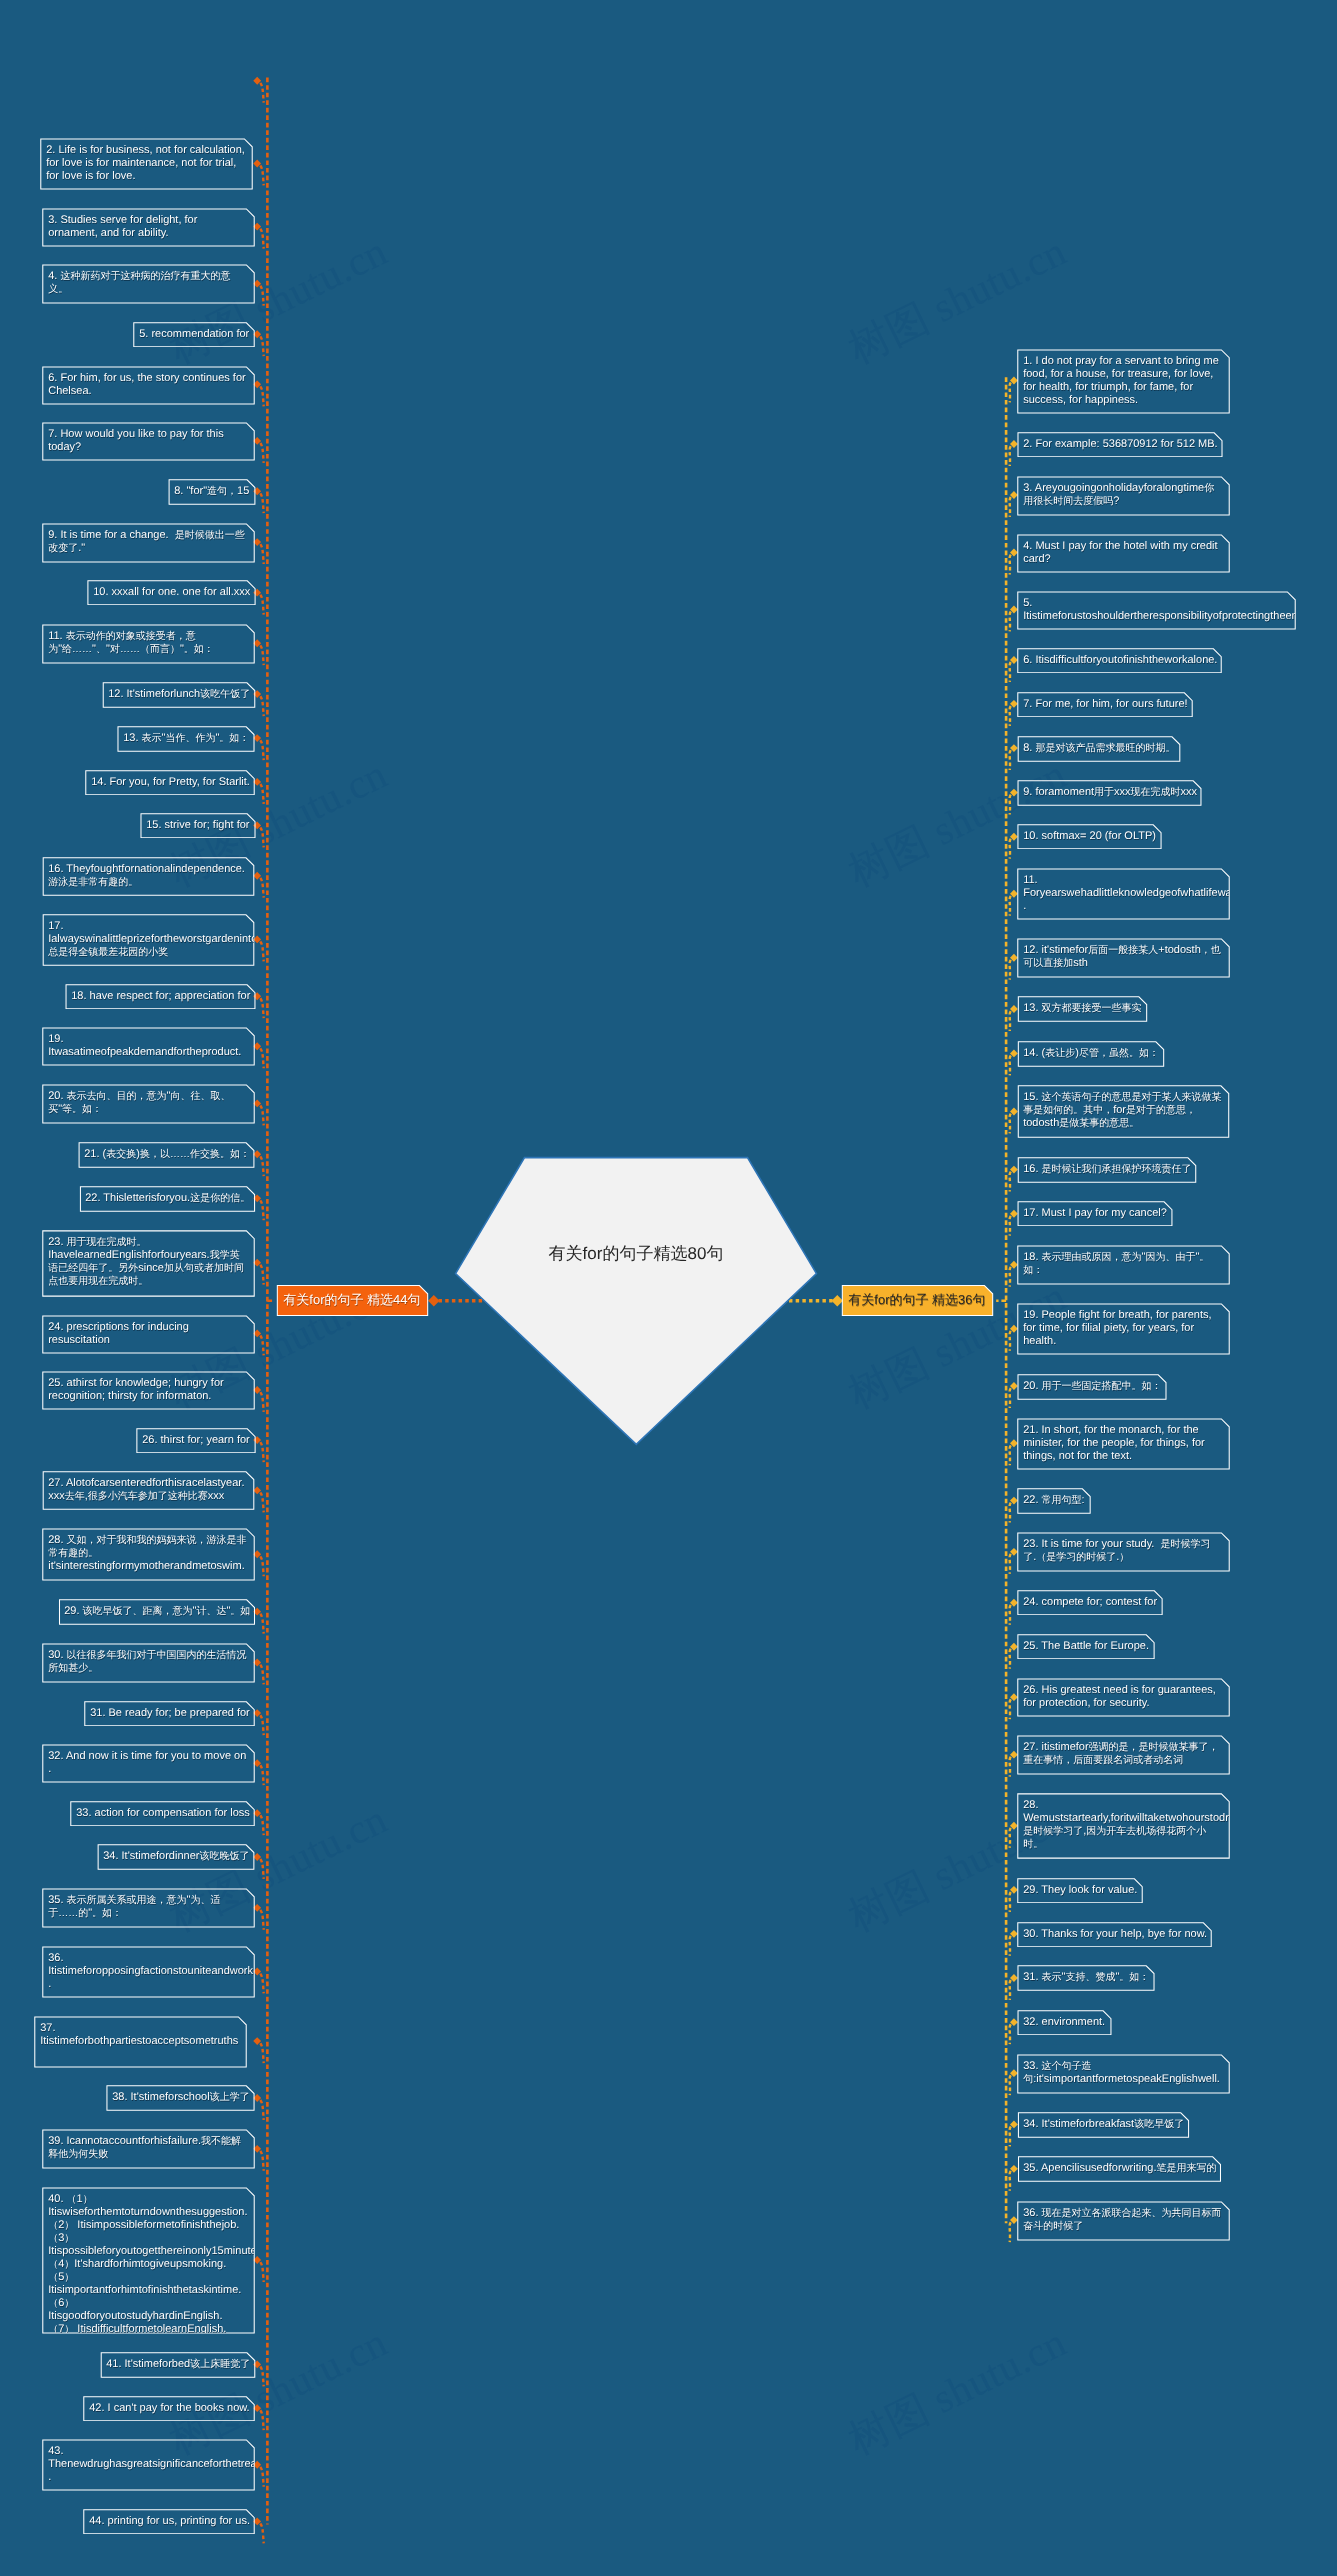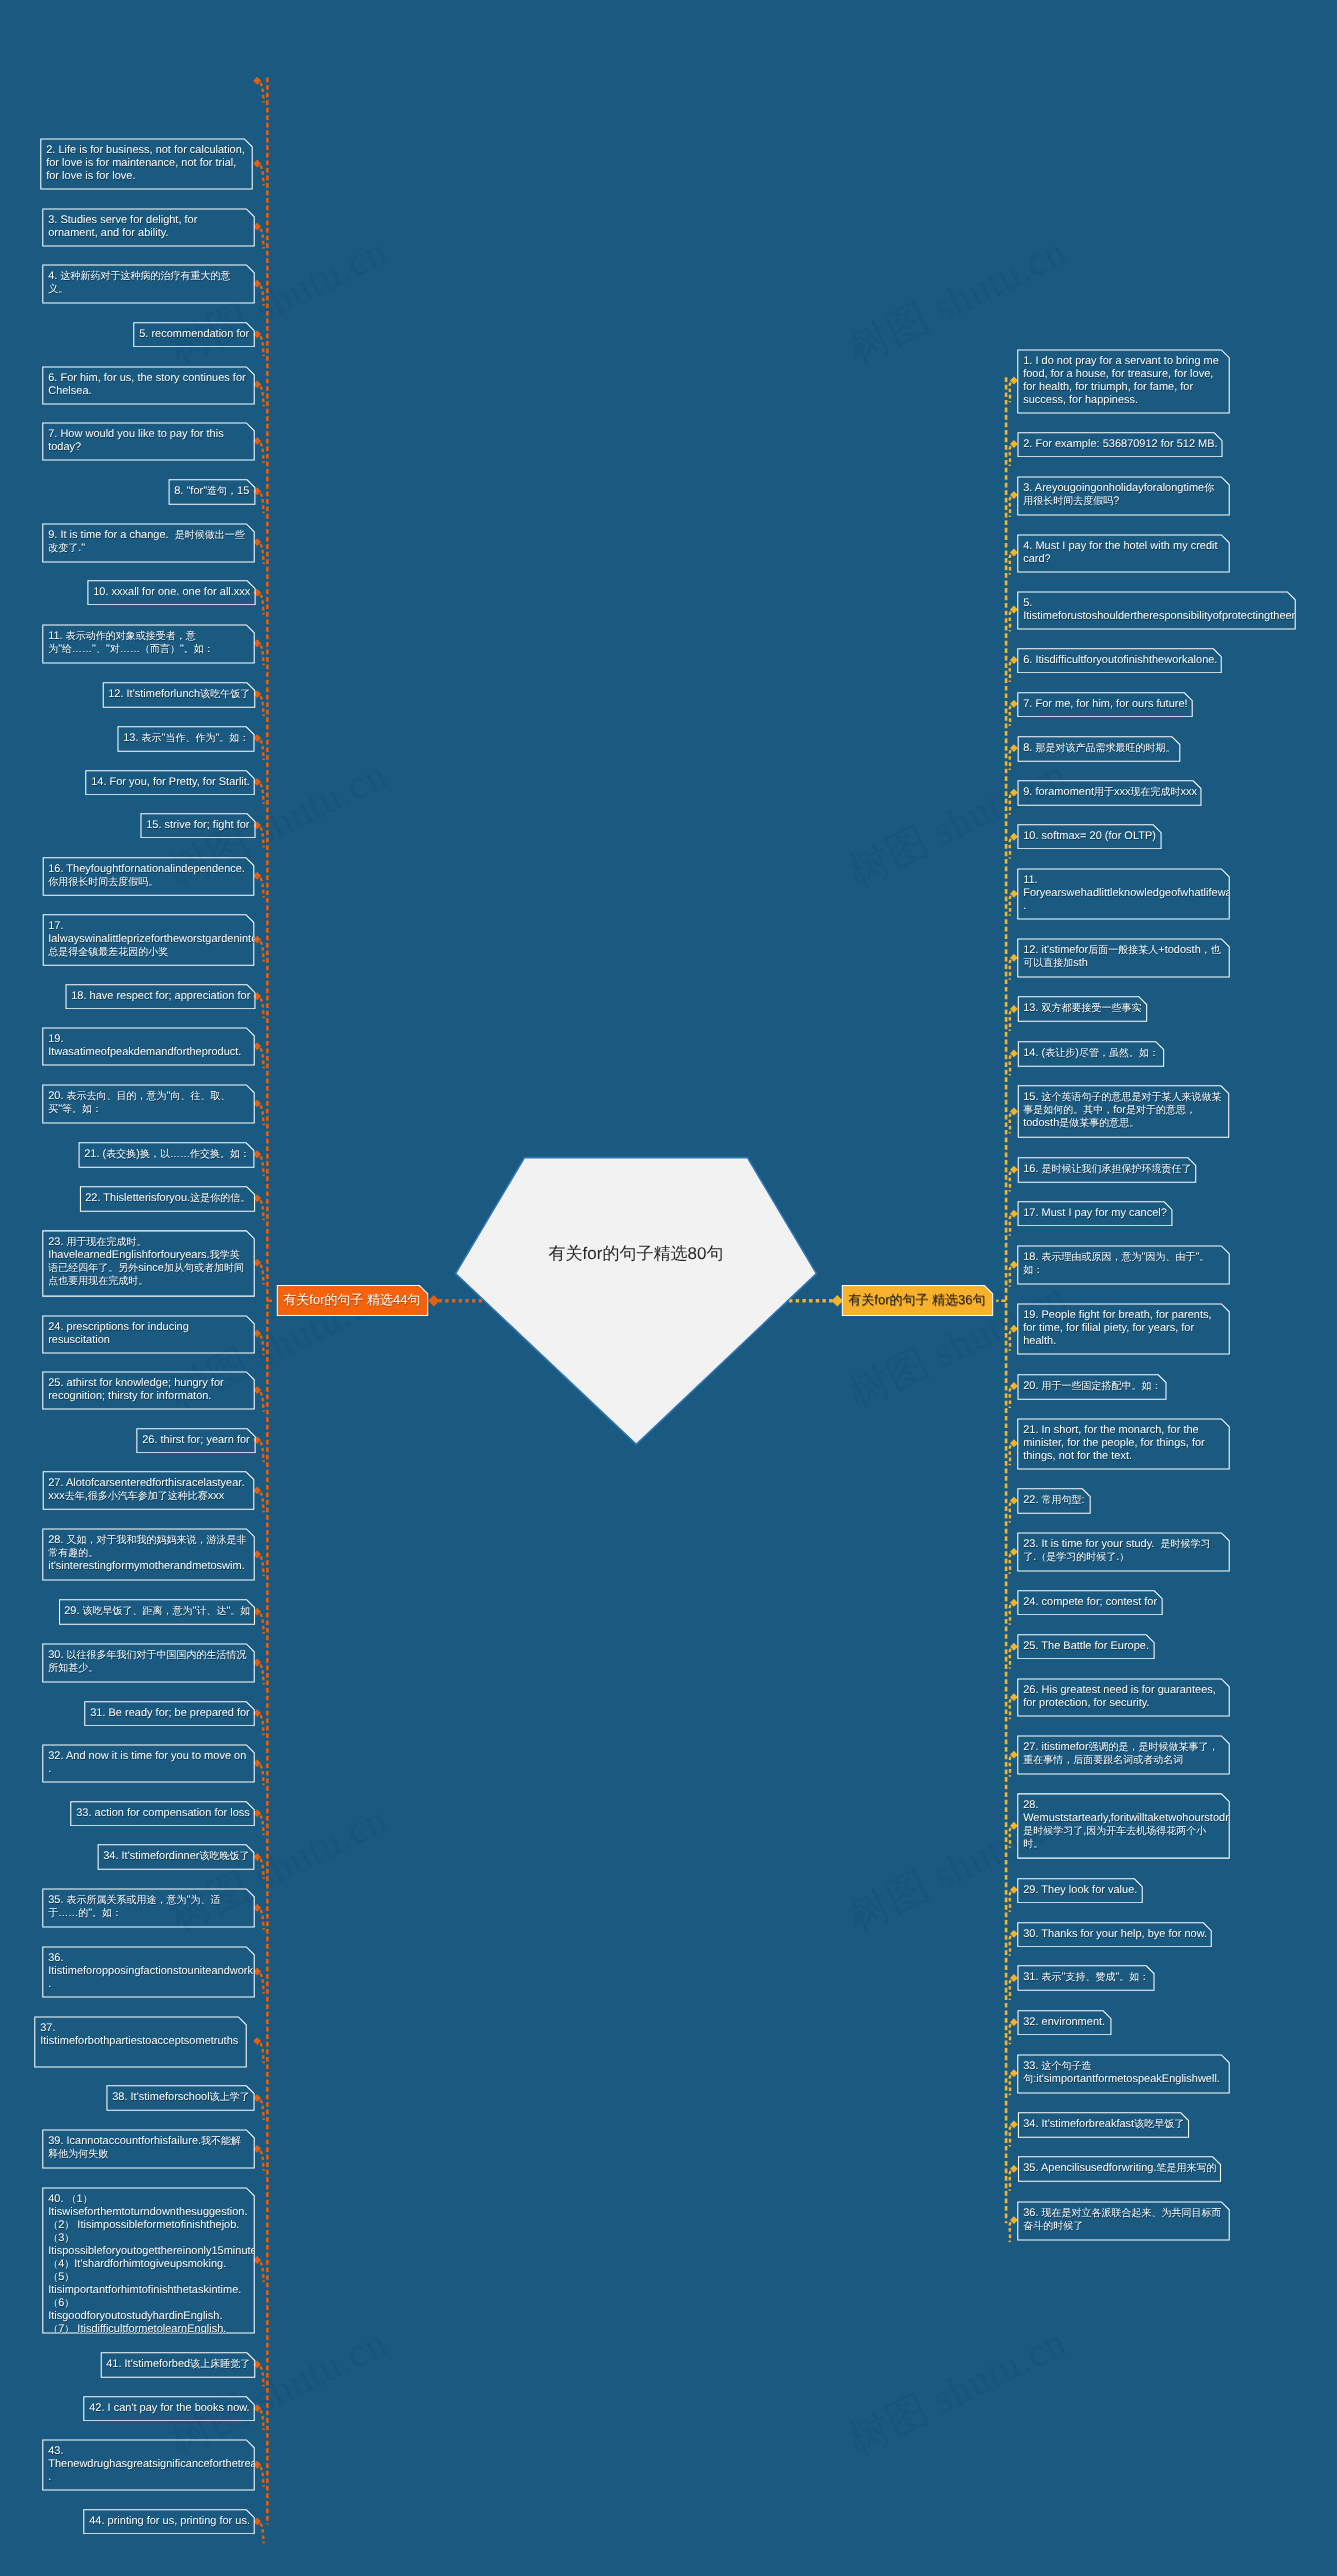--- a/index.html
+++ b/index.html
@@ -342,21 +342,21 @@
       </svg>
       <div class="clip">
         <div class="tx cjk" style="width:200px">15. strive for; fight for</div>
       </div>
     </div>
 <div class="node" style="left:42px;top:857px;width:212px;height:38px">
       <svg width="213" height="39" viewBox="0 0 408 75">
         <polygon points="1.5,1.5 391.5,1.5 406.5,16.5 406.5,73.5 1.5,73.5" fill="none" stroke="#ffffff" stroke-width="2" stroke-linejoin="miter"></polygon>
       </svg>
       <div class="clip">
-        <div class="tx cjk" style="width:200px">16. Theyfoughtfornationalindependence.<i>你用很长时间去度假吗。</i></div>
+        <div class="tx cjk" style="width:200px">16. Theyfoughtfornationalindependence.<i>游泳是非常有趣的。</i></div>
       </div>
     </div>
 <div class="node" style="left:42px;top:914px;width:212px;height:51px">
       <svg width="213" height="52" viewBox="0 0 408 100">
         <polygon points="1.5,1.5 391.5,1.5 406.5,16.5 406.5,98.5 1.5,98.5" fill="none" stroke="#ffffff" stroke-width="2" stroke-linejoin="miter"></polygon>
       </svg>
       <div class="clip">
         <div class="tx cjk" style="width:200px">17. Ialwayswinalittleprizefortheworstgardenintown.<i>总是得全镇最差花园的小奖</i></div>
       </div>
     </div>

